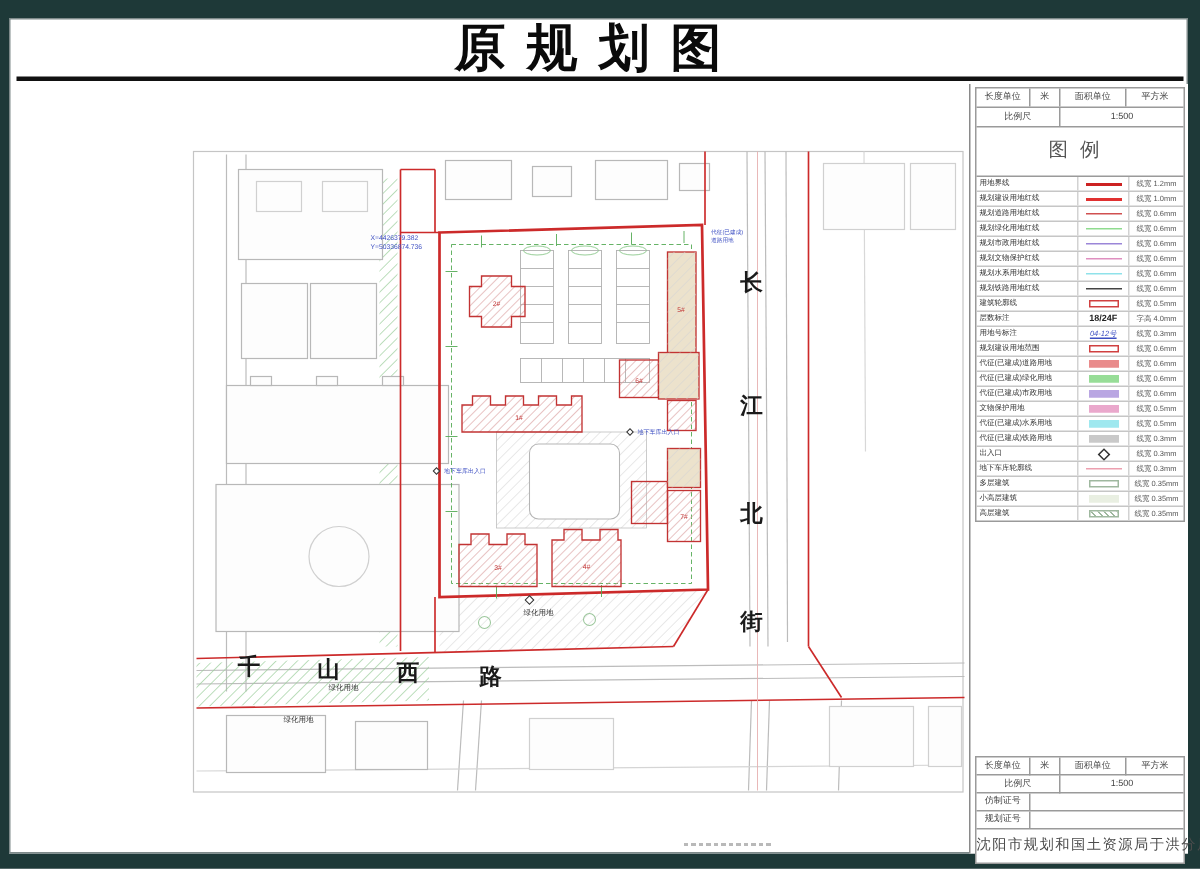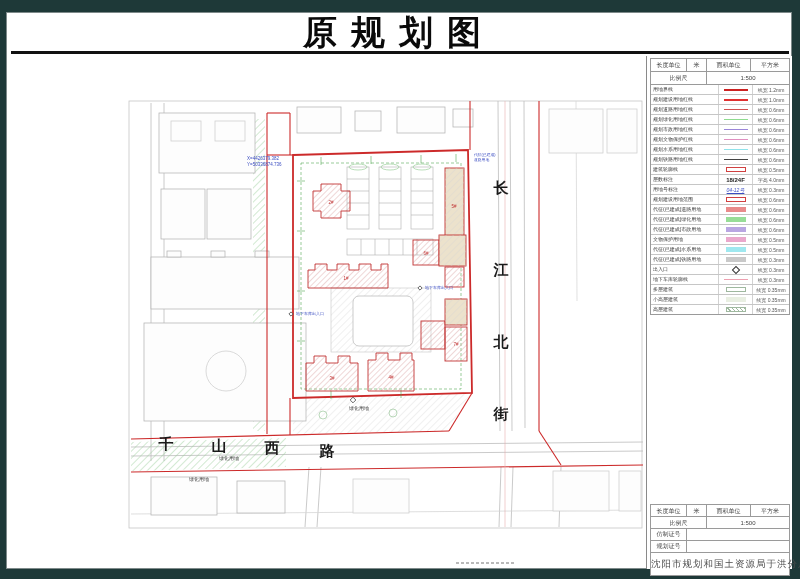--- a/index.html
+++ b/index.html
@@ -258,20 +258,21 @@
       <div class="hdr-row">
         <div class="hdr-cell c1">长度单位</div>
         <div class="hdr-cell c2">米</div>
         <div class="hdr-cell c3">面积单位</div>
         <div class="hdr-cell c4">平方米</div>
       </div>
       <div class="hdr-row">
         <div class="hdr-cell cs1">比例尺</div>
         <div class="hdr-cell cs2">1:500</div>
       </div>
+      <div class="lg-title">图例</div>
       <div class="lg-rows">
           <div class="lg-row">
             <div class="lg-label">用地界线</div>
             <div class="lg-sym">
               <span class="sym-line" style="background: rgb(204, 34, 34); height: 2px;"></span>
             </div>
             <div class="lg-value">线宽 1.2mm</div>
           </div>
           <div class="lg-row">
             <div class="lg-label">规划建设用地红线</div>

